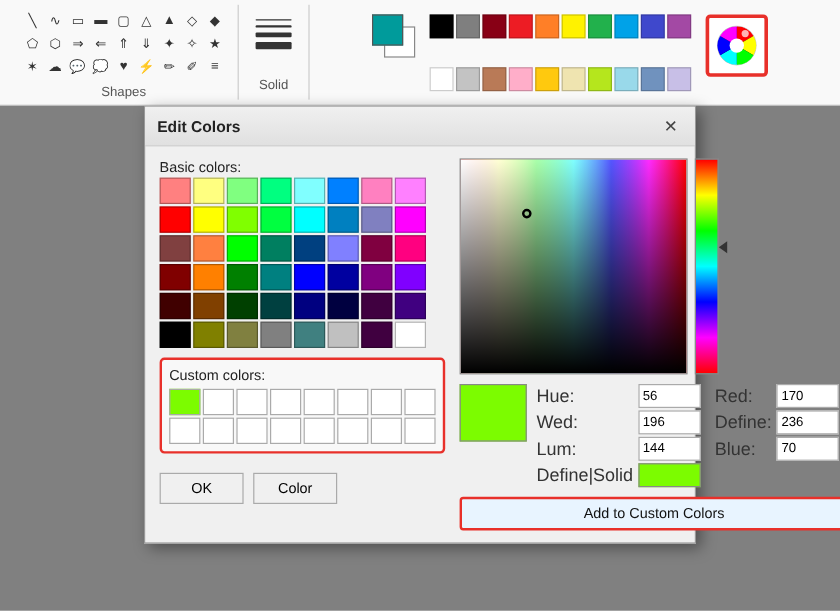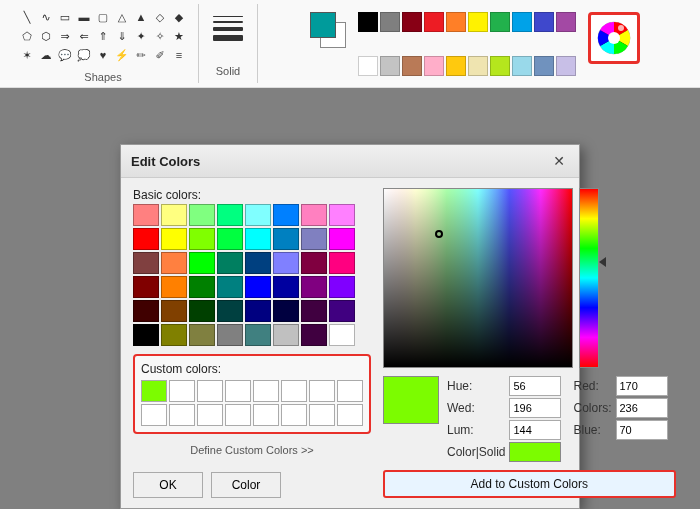--- a/index.html
+++ b/index.html
@@ -144,21 +144,21 @@
       display: flex;
       align-items: center;
       justify-content: center;
     }
 
     
     .dialog-overlay {
       position: absolute;
       top: 0; left: 0; right: 0; bottom: 0;
       display: flex;
-      align-items: flex-end;
+      align-items: flex-start;
       justify-content: center;
     }
     .dialog {
       background: #f0f0f0;
       border: 1px solid #999;
       box-shadow: 4px 4px 12px rgba(0,0,0,0.4);
       width: 460px;
       padding: 0;
     }
     .dialog-titlebar {
@@ -360,21 +360,21 @@
       background: #7cfc00;
       border: 1px solid #888;
     }
     .fields-grid {
       display: grid;
       grid-template-columns: auto 60px auto 60px;
       gap: 2px 4px;
       align-items: center;
     }
     .field-label {
-      font-size: 12px;
+      font-size: 15px;
       color: #333;
       white-space: nowrap;
     }
     .field-input {
       width: 52px;
       height: 20px;
       border: 1px solid #aaa;
       font-size: 11px;
       padding: 1px 3px;
       background: #fff;
@@ -579,21 +579,20 @@
               <div class="custom-color-cell"></div>
               <div class="custom-color-cell"></div>
               <div class="custom-color-cell"></div>
               <div class="custom-color-cell"></div>
               <div class="custom-color-cell"></div>
               <div class="custom-color-cell"></div>
               <div class="custom-color-cell"></div>
               <div class="custom-color-cell"></div>
             </div>
           </div>
-          <div class="define-link">Define Custom Colors &gt;&gt;</div>
 
           <div class="dialog-buttons">
             <button class="btn-ok">OK</button>
             <button class="btn-cancel">Color</button>
           </div>
         </div>
 
         <div class="dialog-right">
           <div class="spectrum-hue-row">
             <div class="spectrum-box">
@@ -610,29 +609,29 @@
           <div class="color-fields">
             <div class="selected-color-preview" style="background:#7cfc00;"></div>
             <div class="fields-grid">
               <span class="field-label">Hue:</span>
               <input class="field-input" type="text" value="56" style="">
               <span class="field-label">Red:</span>
               <input class="field-input" type="text" value="170" style="">
 
               <span class="field-label">Wed:</span>
               <input class="field-input" type="text" value="196" style="">
-              <span class="field-label">Colors:</span>
+              <span class="field-label">Define:</span>
               <input class="field-input" type="text" value="236" style="">
 
               <span class="field-label">Lum:</span>
               <input class="field-input" type="text" value="144" style="">
               <span class="field-label">Blue:</span>
               <input class="field-input" type="text" value="70" style="">
 
-              <span class="field-label">Color|Solid</span>
+              <span class="field-label">Define|Solid</span>
               <div style="width:52px;height:20px;display:flex;">
                 <div style="flex:1;background:#7cfc00;border:1px solid #888;"></div>
               </div>
             </div>
           </div>
 
           <button class="add-custom-btn">Add to Custom Colors</button>
         </div>
       </div>
     </div>

